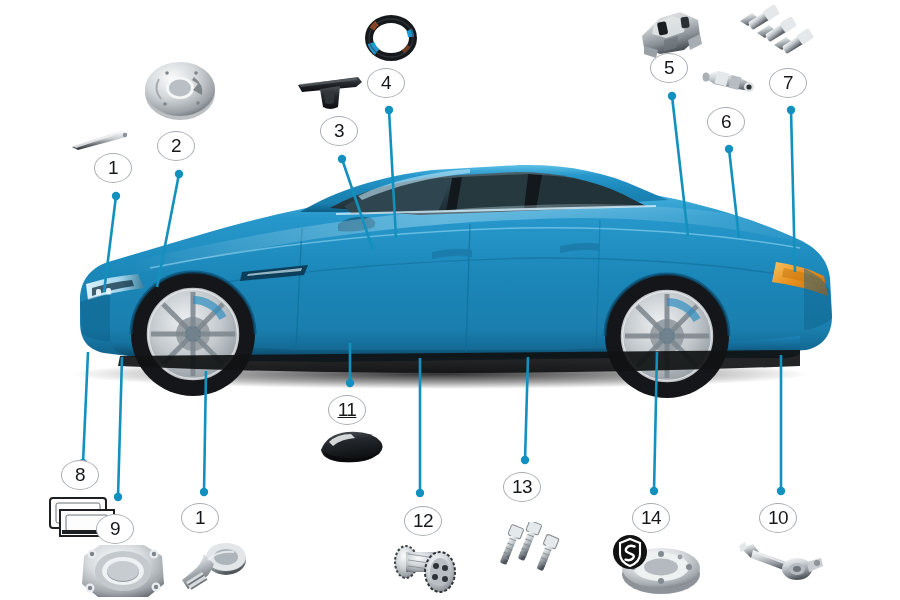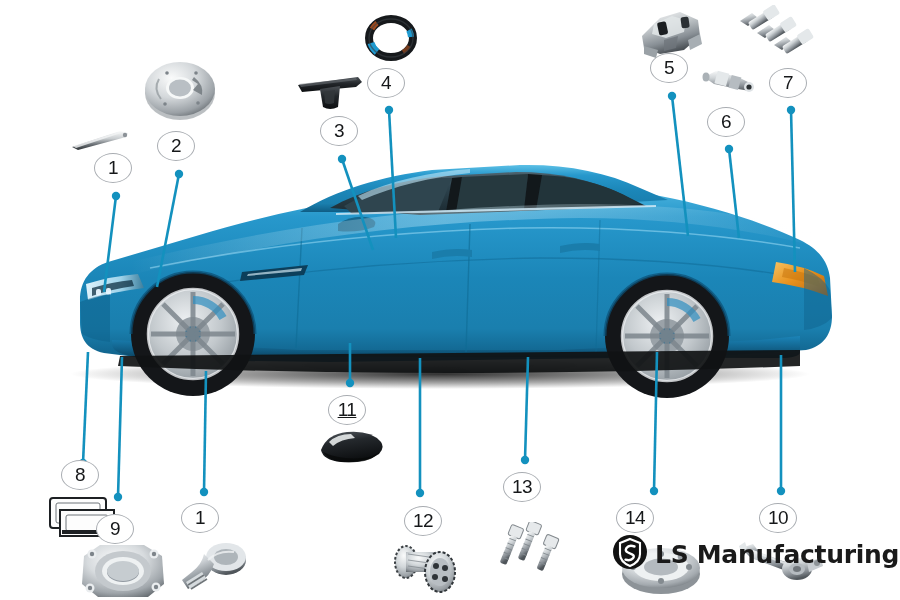--- a/index.html
+++ b/index.html
@@ -574,29 +574,28 @@
       <div class="callout" style="left: 367px; top: 68px;">4</div>
       <div class="callout" style="left: 650px; top: 53px;">5</div>
       <div class="callout" style="left: 707px; top: 107px;">6</div>
       <div class="callout" style="left: 769px; top: 68px;">7</div>
       <div class="callout" style="left: 61px; top: 460px;">8</div>
       <div class="callout" style="left: 96px; top: 514px;">9</div>
       <div class="callout" style="left: 181px; top: 503px;">1</div>
       <div class="callout" style="left: 328px; top: 395px; text-decoration: underline;">11</div>
       <div class="callout" style="left: 404px; top: 506px;">12</div>
       <div class="callout" style="left: 503px; top: 472px;">13</div>
-      <div class="callout" style="left: 616px; top: 503px;">14</div>
+      <div class="callout" style="left: 632px; top: 503px;">14</div>
       <div class="callout" style="left: 759px; top: 503px;">10</div>
     </div>
 
   <div id="brand">
     <span style="display:block;">
       <svg width="36" height="36" viewBox="0 0 36 36">
         <circle cx="18" cy="18" r="17" fill="#121212"></circle>
         <path d="M18 5 L28 9 L28 20 Q28 28 18 32 Q8 28 8 20 L8 9 Z" fill="none" stroke="#ffffff" stroke-width="2.1"></path>
         <path d="M22.5 12.5 q-5.5 -2 -8 1.5 q-2 3 1.5 4.5 l4 1.8
                  q3 1.4 1 4 q-2.4 3 -7.5 1.4" fill="none" stroke="#ffffff" stroke-width="2.4" stroke-linecap="round"></path>
       </svg>
     </span>
-    <span id="brand-text">LS Manufacturing</span>
   </div>
 
 </div>
 
 </body></html>

